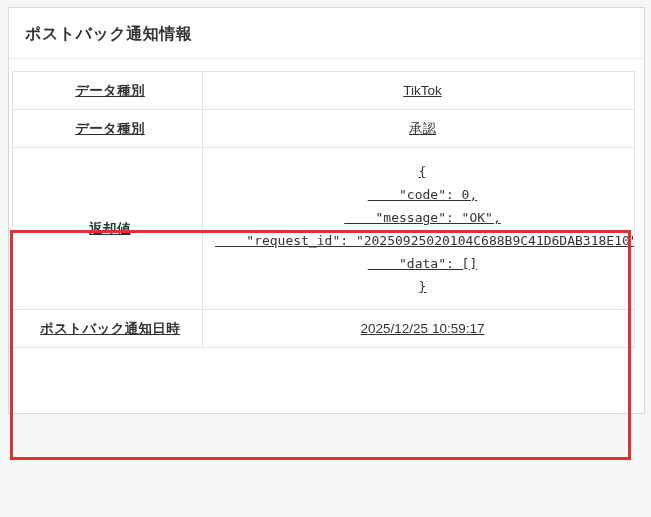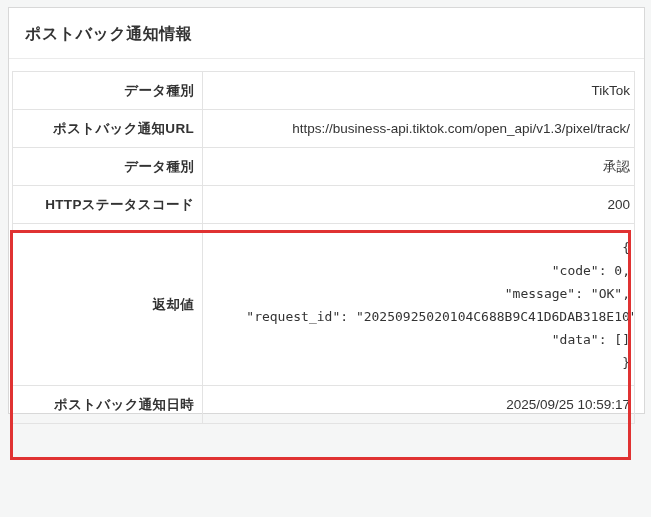--- a/index.html
+++ b/index.html
@@ -42,22 +42,23 @@
     table-layout: fixed;
     font-size: 13.5px;
     color: #333333;
   }
   table.info-table th,
   table.info-table td {
     border: 1px solid #e3e3e3;
     box-sizing: border-box;
     height: 38px;
     vertical-align: middle;
-    text-align: right;
+    text-align: center;
     overflow: hidden;
+    text-decoration: underline;
   }
   table.info-table th {
     width: 190px;
     font-weight: bold;
     padding: 0 8px 0 13px;
     letter-spacing: 0.3px;
   }
   table.info-table td {
     padding: 0 4px 0 12px;
     font-weight: normal;
@@ -97,44 +98,36 @@
   </div>
 
   <div class="table-wrap">
     <table class="info-table">
       <tbody>
         <tr>
           <th>データ種別</th>
           <td>TikTok</td>
         </tr>
         <tr>
-          <th>ポストバック通知URL</th>
-          <td>https://business-api.tiktok.com/open_api/v1.3/pixel/track/</td>
-        </tr>
-        <tr>
           <th>データ種別</th>
           <td>承認</td>
-        </tr>
-        <tr>
-          <th>HTTPステータスコード</th>
-          <td>200</td>
         </tr>
         <tr class="row-json">
           <th>返却値</th>
           <td>
             <pre class="json-value">{
     "code": 0,
     "message": "OK",
     "request_id": "20250925020104C688B9C41D6DAB318E10",
     "data": []
 }</pre>
           </td>
         </tr>
         <tr>
           <th>ポストバック通知日時</th>
-          <td>2025/09/25 10:59:17</td>
+          <td>2025/12/25 10:59:17</td>
         </tr>
       </tbody>
     </table>
   </div>
 </div>
 
 <div class="highlight-box" style="border-color: rgb(224, 50, 50);"></div>
 
 </body></html>

